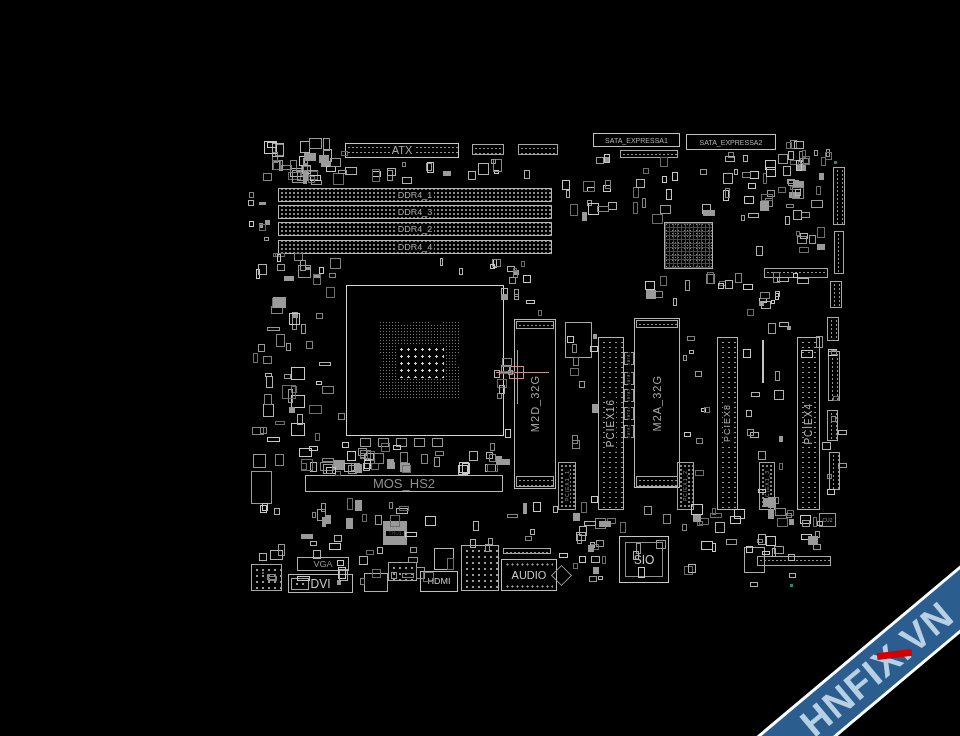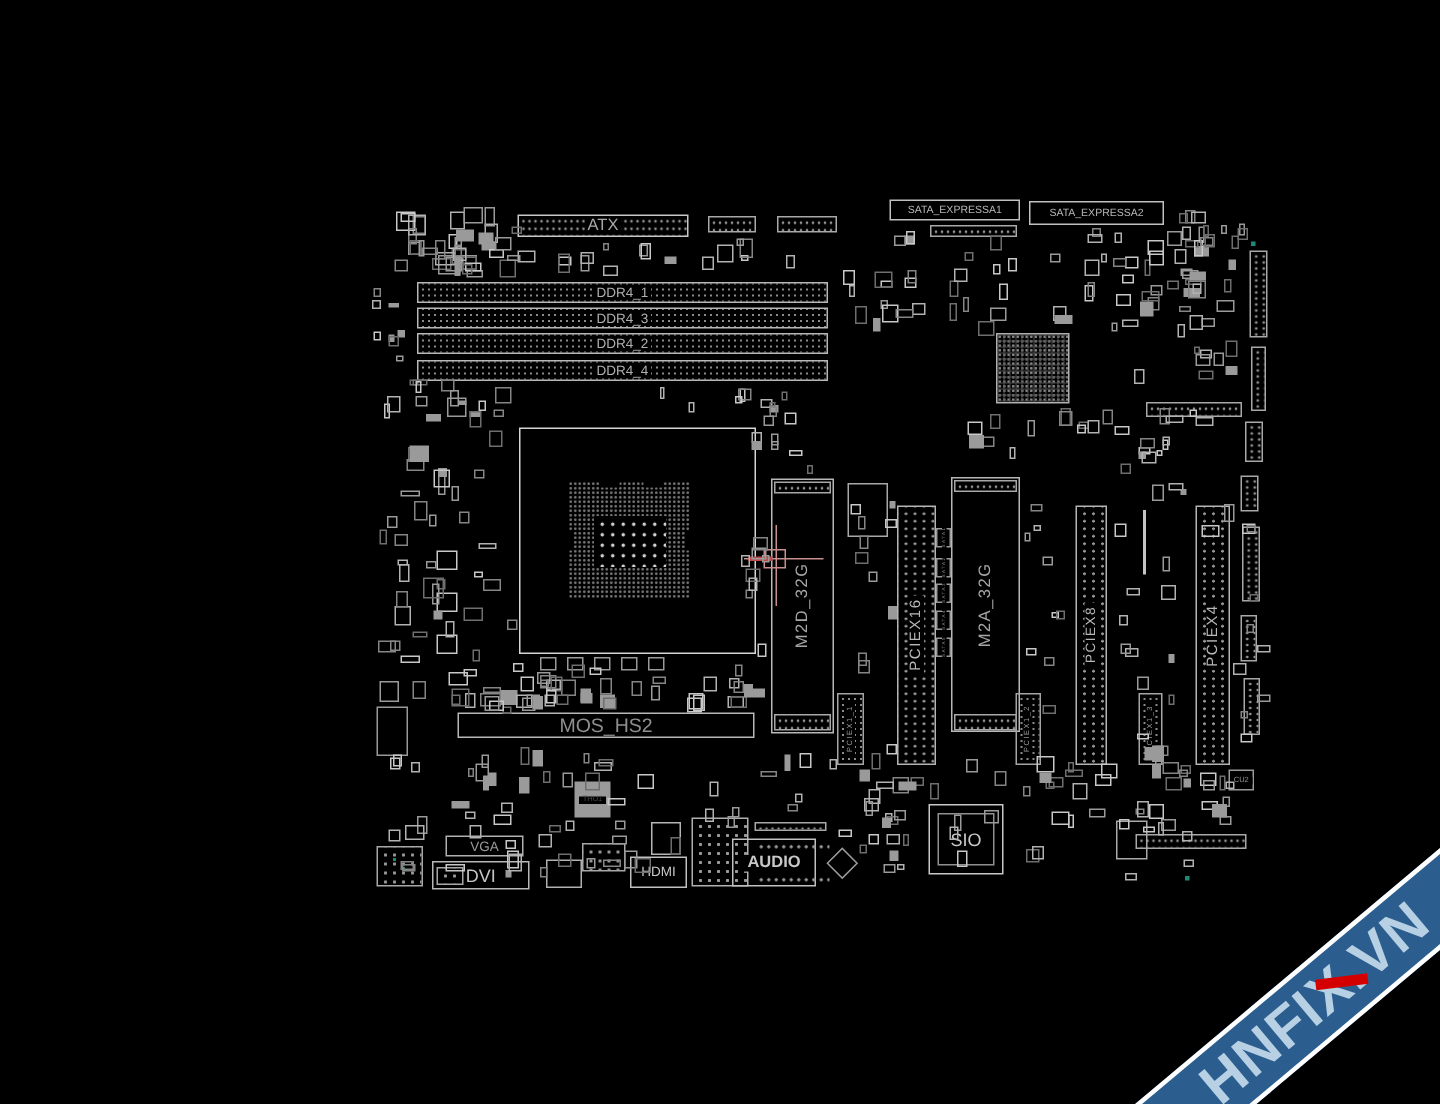--- a/index.html
+++ b/index.html
@@ -122,21 +122,21 @@
       </div>
       <div class="part rect" style="left: 288px; top: 574px; width: 65px; height: 19px; border-color: rgb(184, 184, 184);">
         <span class="lbl" style="font-size: 12px; color: rgb(197, 197, 197);">DVI</span>
       </div>
       <div class="part dots-grid" style="left: 291px; top: 578px; width: 18px; height: 12px;"></div>
       <div class="part rect" style="left: 420px; top: 571px; width: 38px; height: 21px; border-color: rgb(192, 192, 192);">
         <span class="lbl" style="font-size: 9px; color: rgb(200, 200, 200);">HDMI</span>
       </div>
       <div class="part dots-grid" style="left: 461px; top: 545px; width: 38px; height: 46px; border-color: rgb(176, 176, 176);"></div>
       <div class="part dots-h" style="left: 503px; top: 548px; width: 48px; height: 6px;"></div>
-      <div class="part rect" style="left: 488px; top: 559px; width: 56px; height: 32px; border-color: rgb(192, 192, 192); font-weight: bold;">
+      <div class="part rect" style="left: 501px; top: 559px; width: 56px; height: 32px; border-color: rgb(192, 192, 192);">
         <span class="lbl" style="font-size: 11px; color: rgb(200, 200, 200);">AUDIO</span>
       </div>
       <div class="part dotsrow" style="left: 505px; top: 562px; width: 48px; height: 5px;"></div>
       <div class="part dotsrow" style="left: 505px; top: 584px; width: 48px; height: 5px;"></div>
       <div class="part rect" style="left: 364px; top: 573px; width: 24px; height: 19px; border-color: rgb(176, 176, 176);"></div>
       <div class="part dots-grid" style="left: 388px; top: 562px; width: 29px; height: 19px;"></div>
       <div class="part dots-grid" style="left: 251px; top: 564px; width: 31px; height: 27px;"></div>
       <div class="part rect" style="left: 819px; top: 513px; width: 17px; height: 14px;">
         <span class="lbl" style="font-size: 5px; color: rgb(152, 152, 152);">CU2</span>
       </div>

